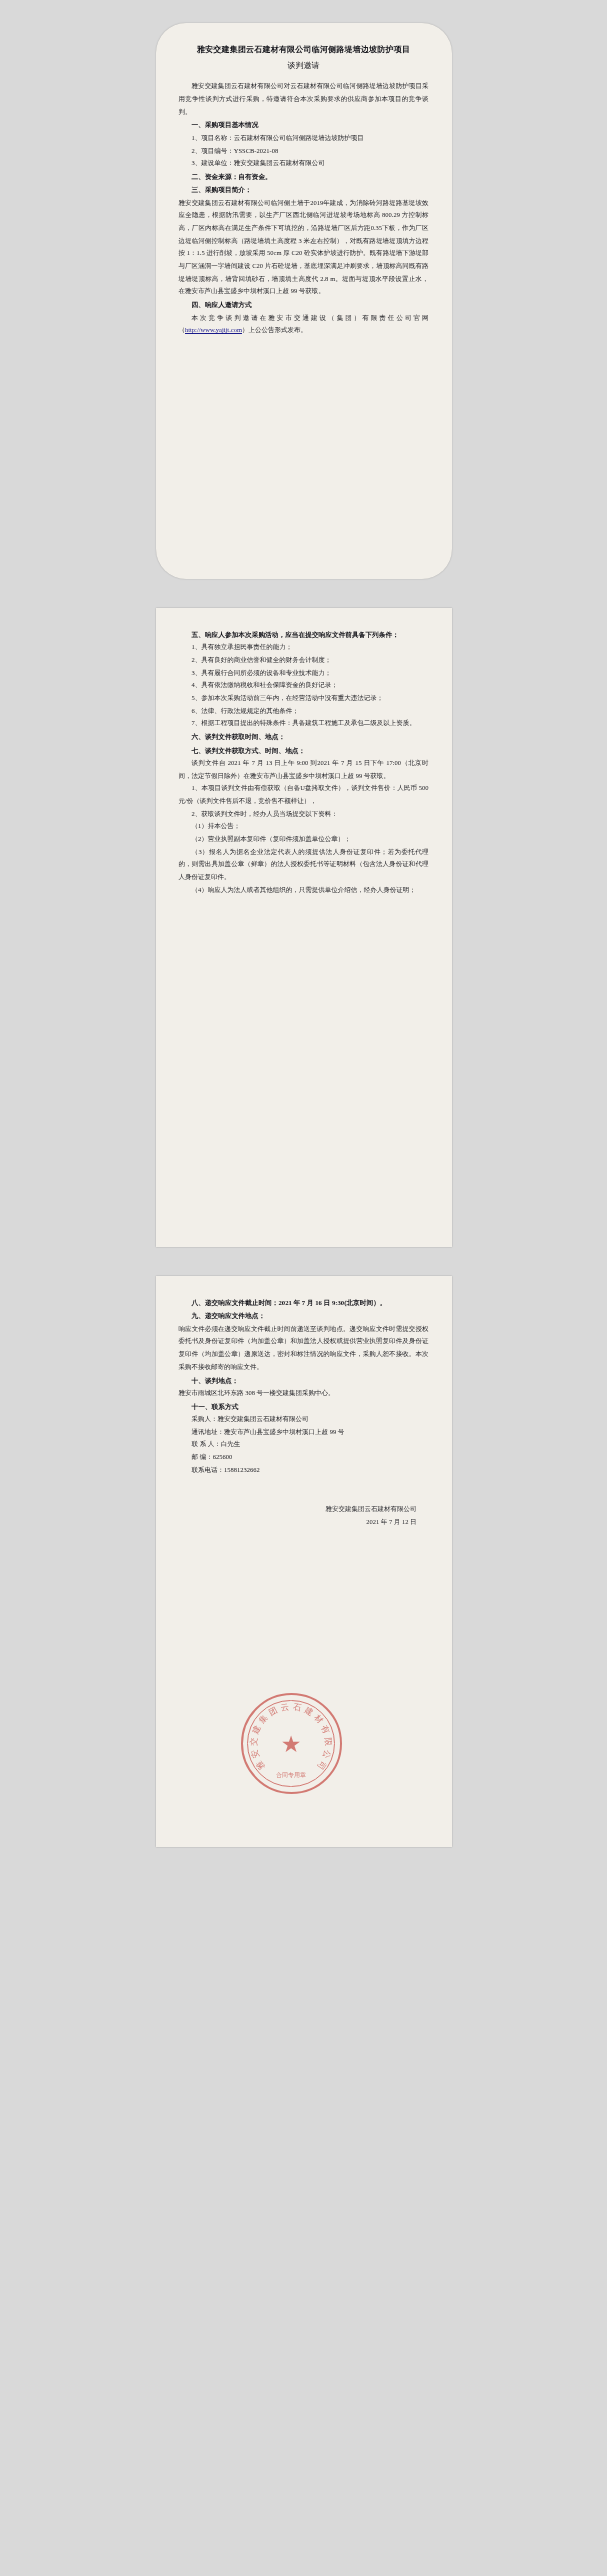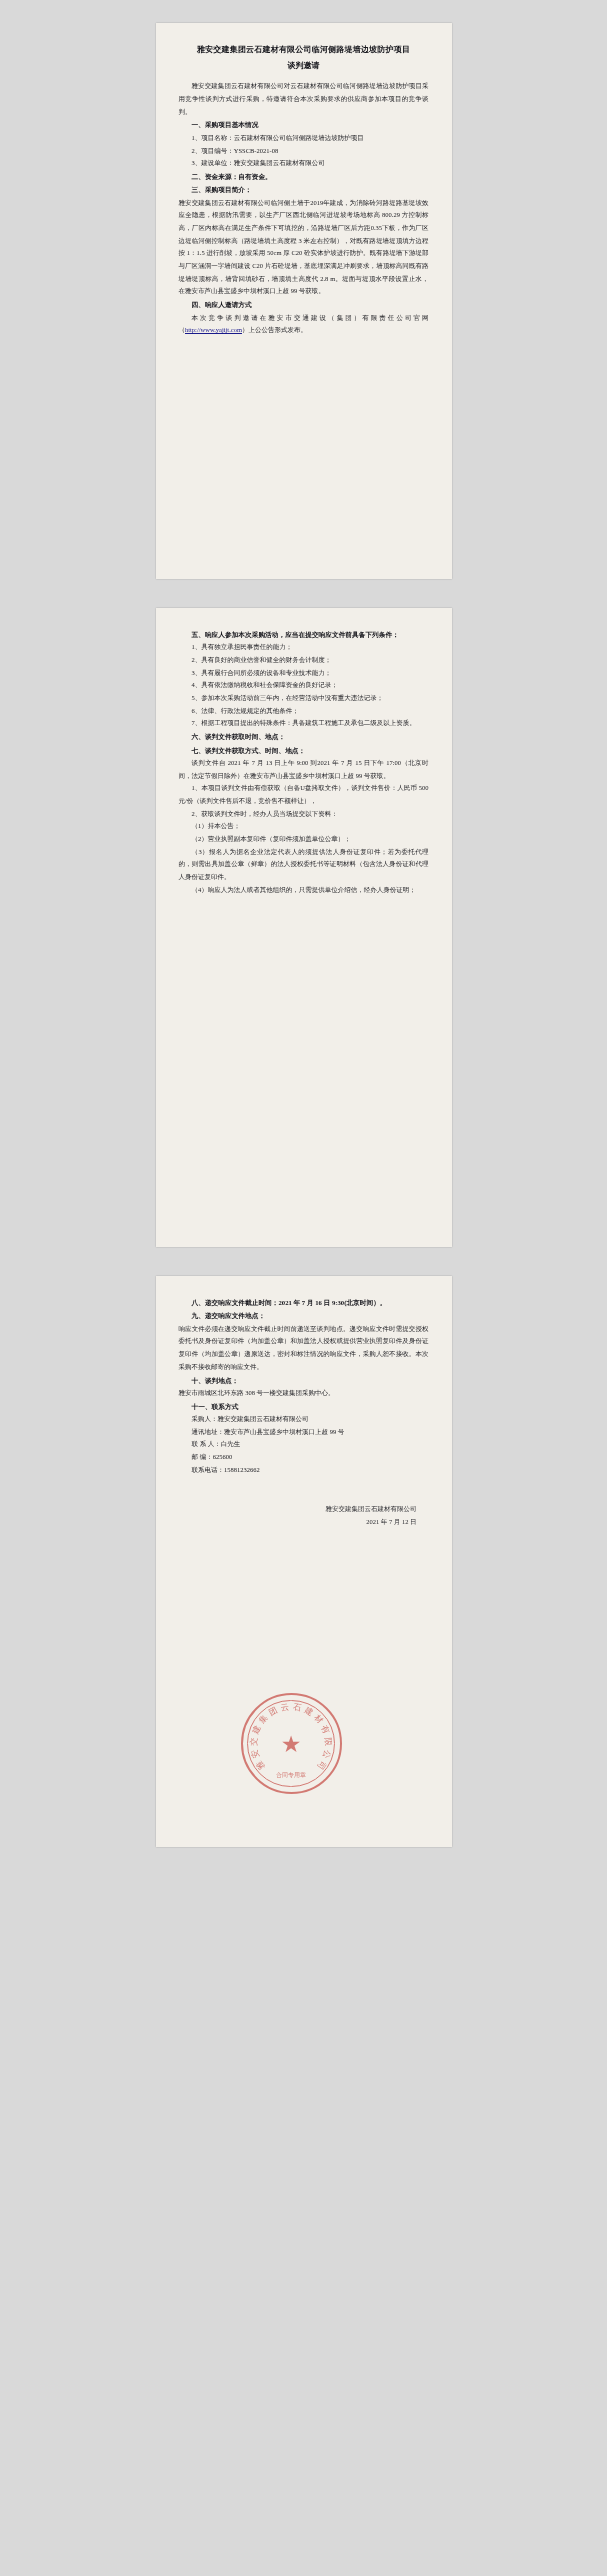--- a/index.html
+++ b/index.html
@@ -24,36 +24,36 @@
     padding: 20px 23px 20px 23px;
     box-sizing: content-box;
   }
   .page-gap {
     height: 29px;
   }
   .top-gap { height: 23px; }
   .bottom-gap { height: 30px; }
 
   
-  #page1 { height: 516px; }
+  #page1 { height: 516px; border-radius: 30px; }
   #page2 { height: 599px; }
   #page3 { height: 531px; }
 
   .title {
     text-align: center;
     font-weight: bold;
     font-size: 8px;
     line-height: 1.65;
     letter-spacing: 0.2px;
     color: #14141a;
     margin-bottom: 1.5px;
   }
   .subtitle {
     text-align: center;
-    font-weight: bold;
+    font-weight: normal;
     font-size: 8px;
     line-height: 1.9;
     color: #14141a;
     margin-bottom: 7.6px;
   }
   p.body {
     font-size: 6.5px;
     line-height: 1.95;
     color: #1d1d22;
     margin: 0;

